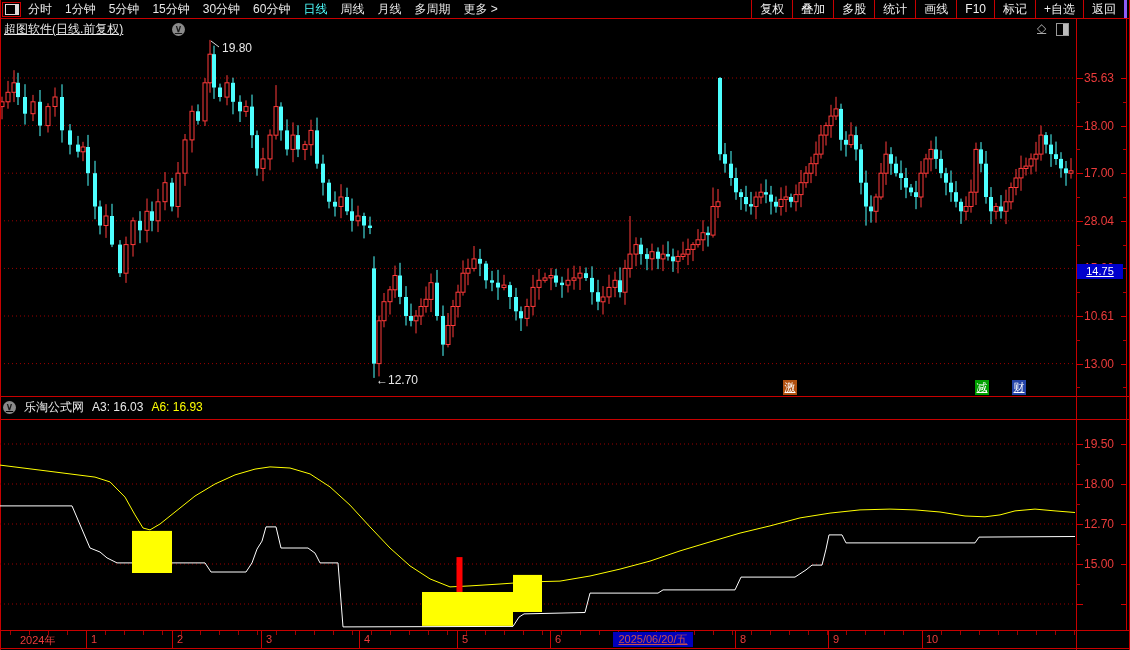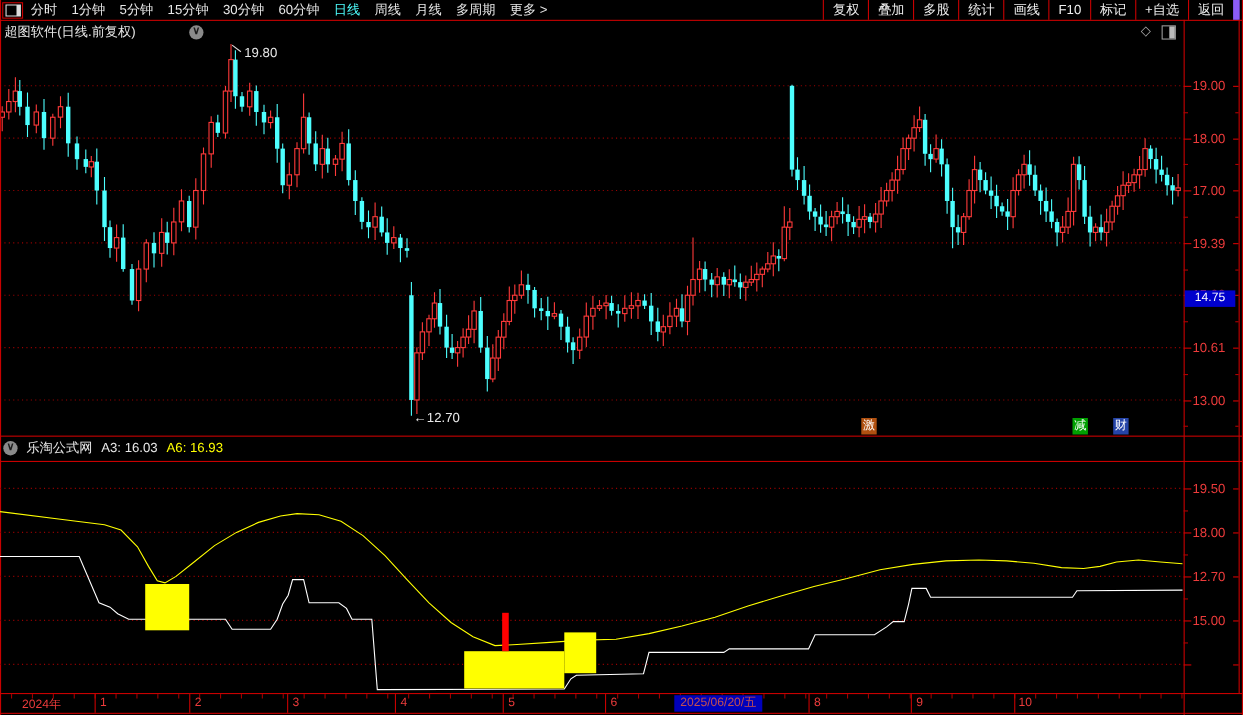--- a/index.html
+++ b/index.html
@@ -1,26 +1,26 @@
 <!DOCTYPE html>
 <html><head>
 <meta charset="utf-8">
 <style>
   html,body{margin:0;padding:0;background:#000;}
   #screen{position:relative;width:1130px;height:650px;background:#000;overflow:hidden;
           font-family:"Liberation Sans",sans-serif;-webkit-font-smoothing:none;}
-  .abs{position:absolute;}
+  .abs{position:absolute;text-decoration:underline;}
   
   #menubar{left:0;top:0;width:1130px;height:18px;border-bottom:1px solid #c80000;display:flex;align-items:center;}
   #menu-left{display:flex;align-items:center;column-gap:13px;padding-left:28px;}
   .mitem{color:#e8e8e8;font-size:12px;line-height:18px;white-space:nowrap;cursor:default;}
   .mitem.active{color:#4dffff;}
   #menu-right{position:absolute;right:3px;top:0;height:18px;display:flex;align-items:center;}
   .rmitem{color:#f0f0f0;font-size:12px;line-height:18px;padding:0 8px;border-left:1px solid #c80000;white-space:nowrap;}
-  .rmitem:last-child{border-right:6px solid #8b5cf6;}
+  .rmitem:last-child{border-right:3px solid #8b5cf6;}
   #app-icon{left:2px;top:2px;width:17px;height:13px;border:1px solid #c80000;display:flex;align-items:center;justify-content:center;}
   #app-icon span{display:block;width:9px;height:9px;border:1px solid #ddd;border-right:4px solid #ddd;}
   
   #chart-title{left:4px;top:21px;color:#e8e8e8;font-size:12px;}
   .chev-circle{width:13px;height:13px;border-radius:50%;background:#8a8a8a;color:#1a1a1a;font-size:10px;line-height:12px;
                text-align:center;font-weight:bold;}
   #title-chev{left:172px;top:23px;}
   #diamond-icon{left:1037px;top:21px;color:#aaa;font-size:12px;}
   #layout-icon{left:1056px;top:23px;width:11px;height:11px;border:1px solid #999;}
   #layout-icon span{display:block;width:5px;height:11px;margin-left:6px;background:#bbb;}
@@ -609,30 +609,30 @@
       <div class="mon" style="left: 462px;">5</div>
       <div class="mon" style="left: 555px;">6</div>
       <div class="mon" style="left: 740px;">8</div>
       <div class="mon" style="left: 833px;">9</div>
       <div class="mon" style="left: 926px;">10</div>
       <div id="date-tag" class="abs">2025/06/20/五</div>
     </div>
 
 <div style="position: absolute; left: 1076px; top: 78px; width: 7px; height: 1px; background: rgb(210, 0, 0);"></div>
     <div style="position: absolute; left: 1121px; top: 78px; width: 5px; height: 1px; background: rgb(210, 0, 0);"></div>
-    <div style="position: absolute; left: 1084px; top: 71px; color: rgb(236, 59, 59); font-size: 12px;">19.00</div>
+    <div style="position: absolute; left: 1084px; top: 71px; color: rgb(236, 59, 59); font-size: 12px;">35.63</div>
     <div style="position: absolute; left: 1076px; top: 126px; width: 7px; height: 1px; background: rgb(210, 0, 0);"></div>
     <div style="position: absolute; left: 1121px; top: 126px; width: 5px; height: 1px; background: rgb(210, 0, 0);"></div>
     <div style="position: absolute; left: 1084px; top: 119px; color: rgb(236, 59, 59); font-size: 12px;">18.00</div>
     <div style="position: absolute; left: 1076px; top: 173px; width: 7px; height: 1px; background: rgb(210, 0, 0);"></div>
     <div style="position: absolute; left: 1121px; top: 173px; width: 5px; height: 1px; background: rgb(210, 0, 0);"></div>
     <div style="position: absolute; left: 1084px; top: 166px; color: rgb(236, 59, 59); font-size: 12px;">17.00</div>
     <div style="position: absolute; left: 1076px; top: 221px; width: 7px; height: 1px; background: rgb(210, 0, 0);"></div>
     <div style="position: absolute; left: 1121px; top: 221px; width: 5px; height: 1px; background: rgb(210, 0, 0);"></div>
-    <div style="position: absolute; left: 1084px; top: 214px; color: rgb(236, 59, 59); font-size: 12px;">19.39</div>
+    <div style="position: absolute; left: 1084px; top: 214px; color: rgb(236, 59, 59); font-size: 12px;">28.04</div>
     <div style="position: absolute; left: 1076px; top: 268px; width: 7px; height: 1px; background: rgb(210, 0, 0);"></div>
     <div style="position: absolute; left: 1121px; top: 268px; width: 5px; height: 1px; background: rgb(210, 0, 0);"></div>
     <div style="position: absolute; left: 1084px; top: 261px; color: rgb(236, 59, 59); font-size: 12px;">15.00</div>
     <div style="position: absolute; left: 1076px; top: 316px; width: 7px; height: 1px; background: rgb(210, 0, 0);"></div>
     <div style="position: absolute; left: 1121px; top: 316px; width: 5px; height: 1px; background: rgb(210, 0, 0);"></div>
     <div style="position: absolute; left: 1084px; top: 309px; color: rgb(236, 59, 59); font-size: 12px;">10.61</div>
     <div style="position: absolute; left: 1076px; top: 364px; width: 7px; height: 1px; background: rgb(210, 0, 0);"></div>
     <div style="position: absolute; left: 1121px; top: 364px; width: 5px; height: 1px; background: rgb(210, 0, 0);"></div>
     <div style="position: absolute; left: 1084px; top: 357px; color: rgb(236, 59, 59); font-size: 12px;">13.00</div>
     <div style="position: absolute; left: 1076px; top: 102px; width: 4px; height: 1px; background: rgb(176, 0, 0);"></div>

